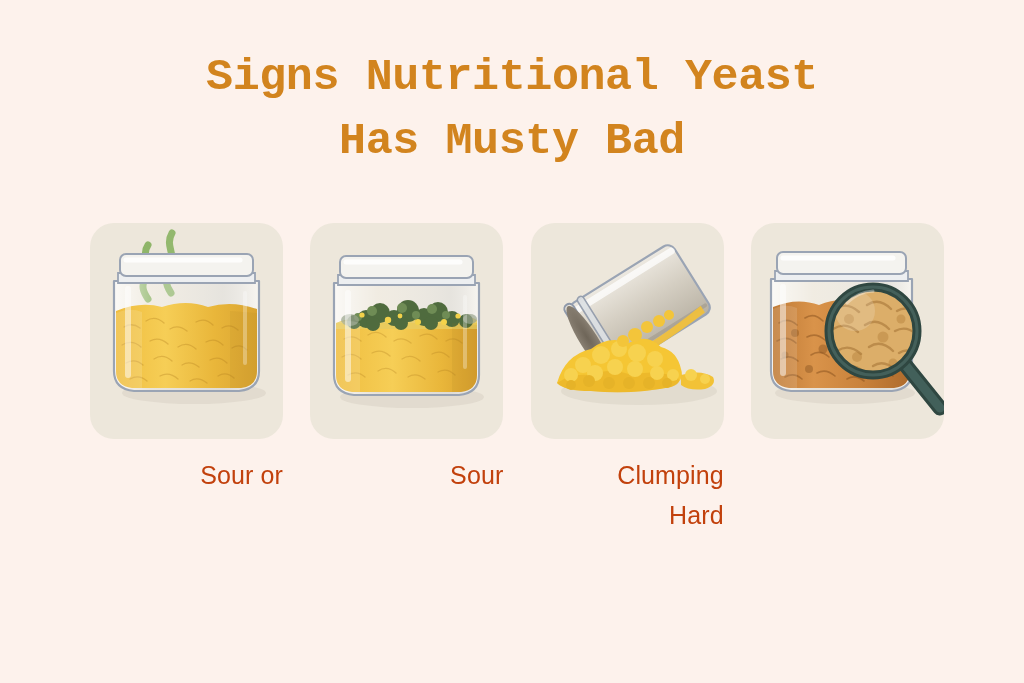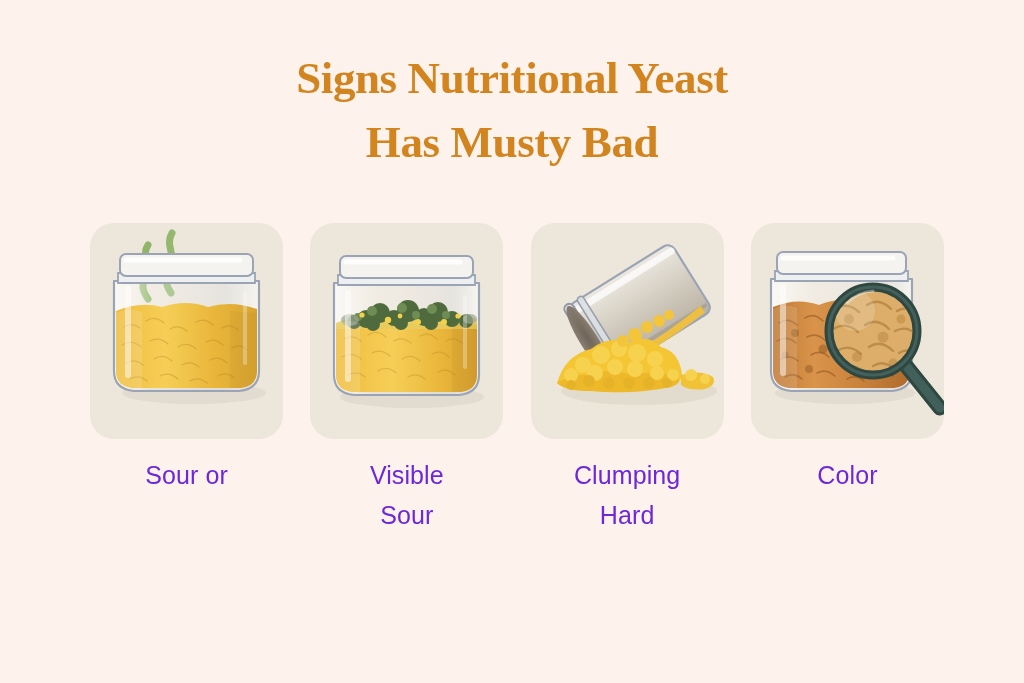--- a/index.html
+++ b/index.html
@@ -29,21 +29,21 @@
     width: 1024px;
     text-align: center;
   }
   .title-line {
     display: block;
     color: #D2841E;
     font-size: 45px;
     font-weight: bold;
     letter-spacing: -0.4px;
     line-height: 64px;
-    font-family: Liberation Serif, serif;
+    font-family: Liberation Mono, monospace;
   }
 
   
   .cards-row {
     position: absolute;
     top: 223px;
     left: 90px;
     width: 854px;
     height: 216px;
     display: flex;
@@ -67,22 +67,22 @@
   .captions-row {
     position: absolute;
     top: 455px;
     left: 90px;
     width: 854px;
     display: flex;
     justify-content: space-between;
   }
   .caption {
     width: 193px;
-    text-align: center;
-    color: #6d28d9;
+    text-align: right;
+    color: #c2410c;
     font-size: 25px;
     line-height: 40px;
     font-weight: normal;
     letter-spacing: 0.1px;
   }
   .caption .cap-line { display: block; white-space: nowrap; }
 </style>
 </head>
 <body>
 
@@ -381,25 +381,23 @@
       </div>
     </div>
 
   </div>
 
   <div class="captions-row">
     <div class="caption">
       <span class="cap-line">Sour or</span>
     </div>
     <div class="caption">
-      <span class="cap-line">Visible</span>
       <span class="cap-line">Sour</span>
     </div>
     <div class="caption">
       <span class="cap-line">Clumping</span>
       <span class="cap-line">Hard</span>
     </div>
     <div class="caption">
-      <span class="cap-line">Color</span>
     </div>
   </div>
 
 </div>
 
 </body></html>

